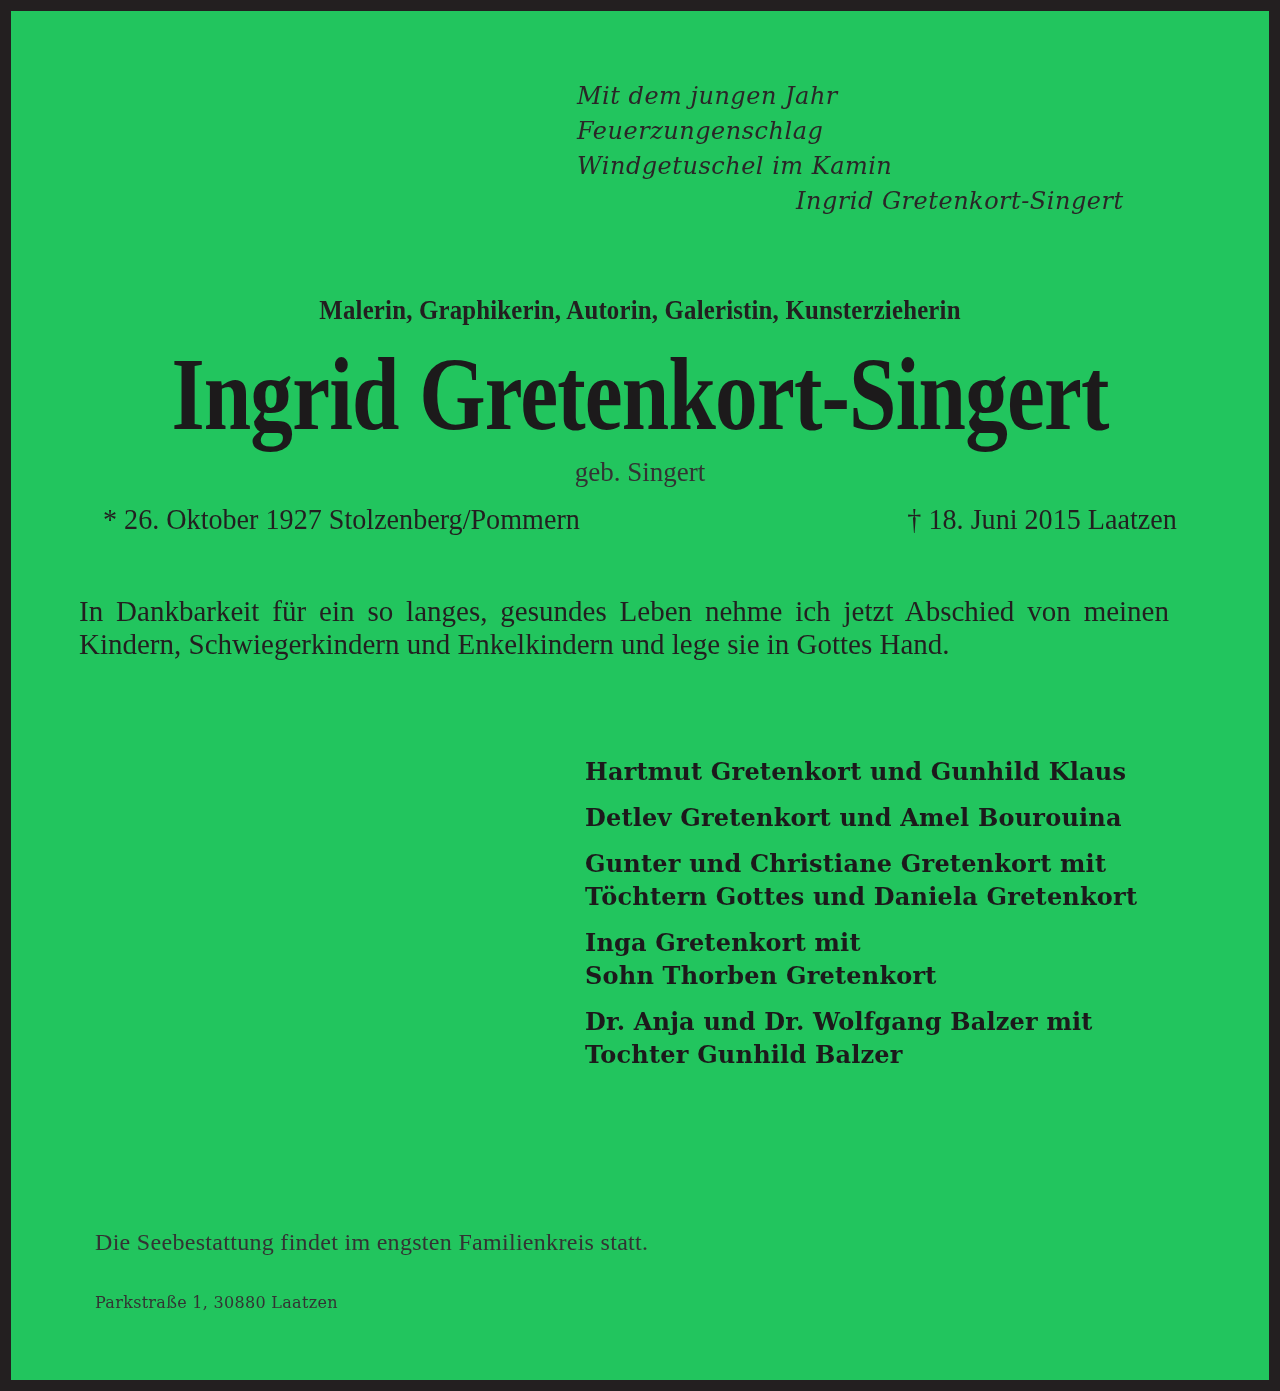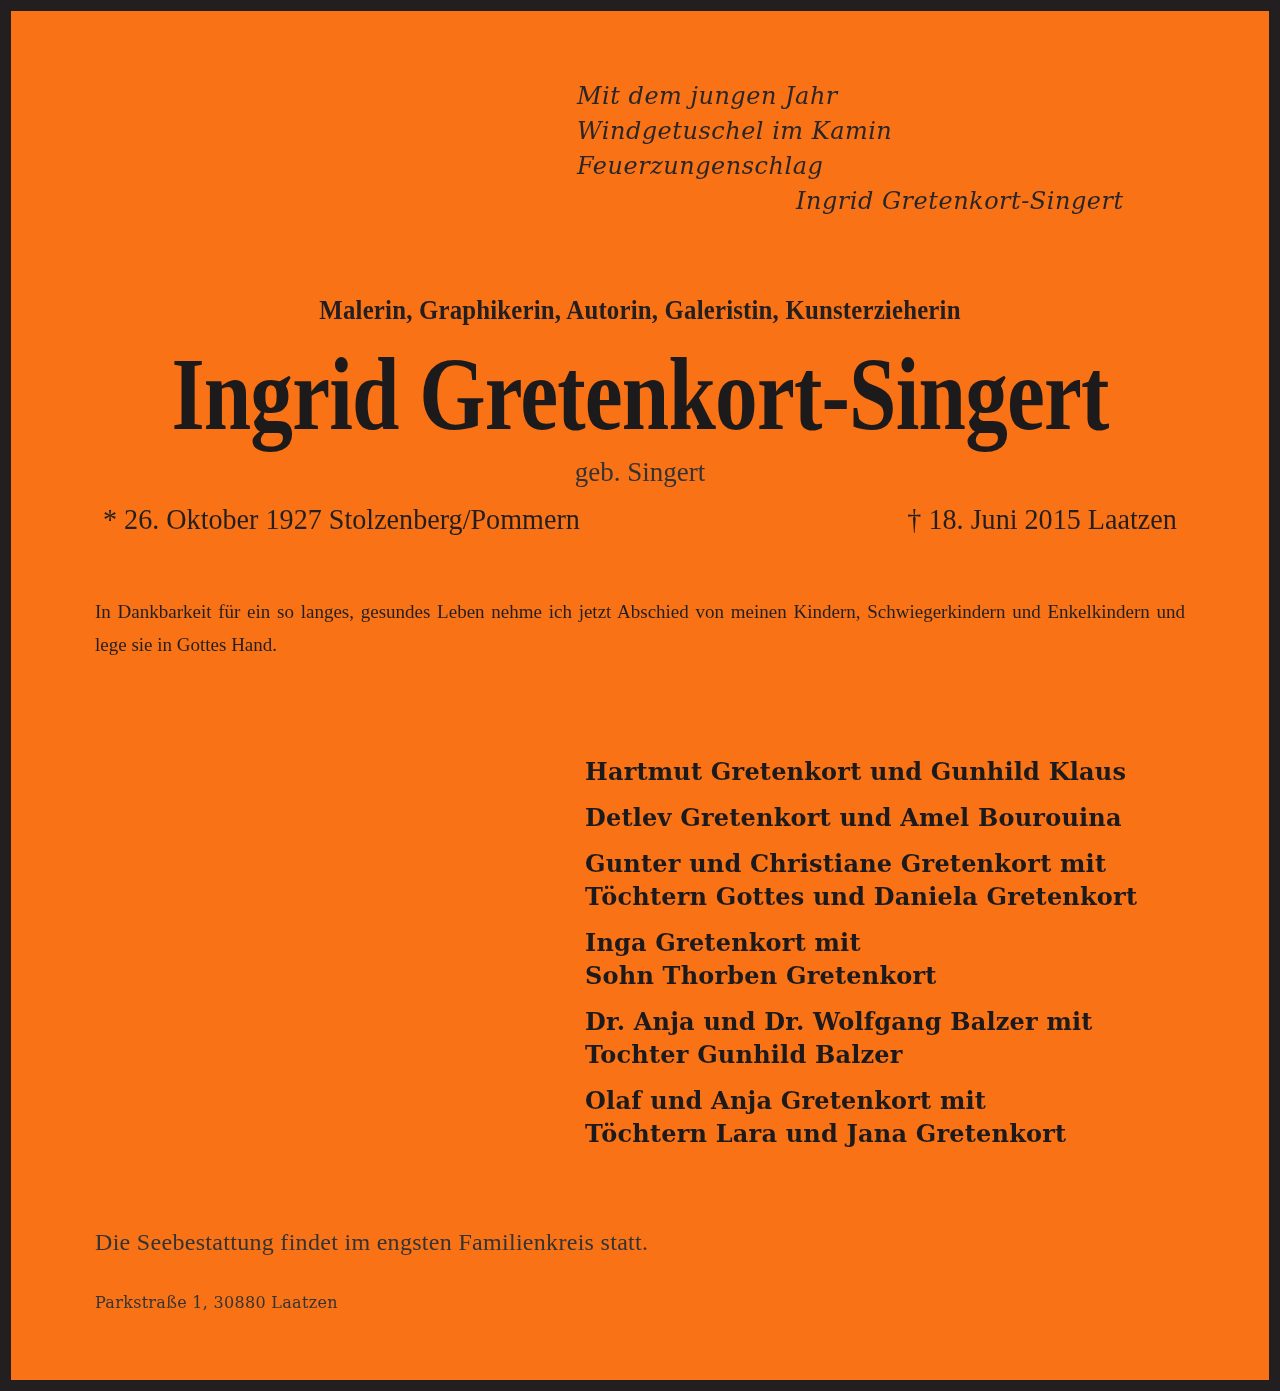--- a/index.html
+++ b/index.html
@@ -1,19 +1,19 @@
 <!DOCTYPE html>
 <html><head>
   <meta charset="utf-8">
   <style>
     html, body { margin: 0; padding: 0; background: #231f20; }
     body { width: 1280px; height: 1391px; position: relative; overflow: hidden; }
     .page {
       position: absolute; left: 11px; top: 11px; width: 1258px; height: 1369px;
-      background: #f97316; color: #231f20;
+      background: #22c55e; color: #231f20;
       font-family: "DejaVu Serif", "Liberation Serif", serif;
     }
     .poem {
       position: absolute; left: 566px; top: 68px;
       font-family: "DejaVu Serif", serif; font-style: italic;
       font-size: 24px; line-height: 35px; color: #2a2627; letter-spacing: 0.5px;
     }
     .poem .line { display: block; white-space: nowrap; }
     .poem .author { position: absolute; left: 219px; top: 105px; white-space: nowrap; }
     .professions {
@@ -36,22 +36,22 @@
       position: absolute; left: 92px; top: 492px;
       font-family: "Liberation Serif", serif; font-size: 29px; white-space: nowrap;
       transform: scaleX(0.97); transform-origin: left; color: #231f20;
     }
     .death {
       position: absolute; right: 92px; top: 492px;
       font-family: "Liberation Serif", serif; font-size: 29px; white-space: nowrap;
       transform: scaleX(0.97); transform-origin: right; color: #231f20;
     }
     .gratitude {
-      position: absolute; left: 84px; width: 1090px; top: 584px;
-      font-family: "Liberation Serif", serif; font-size: 19px; line-height: 33px;
+      position: absolute; left: 68px; width: 1090px; top: 584px;
+      font-family: "Liberation Serif", serif; font-size: 29px; line-height: 33px;
       text-align: justify; text-align-last: left; color: #231f20;
     }
     .family {
       position: absolute; left: 574px; top: 744px;
       font-family: "DejaVu Serif", serif; font-weight: bold;
       font-size: 24px; line-height: 33px; color: #1c1a1b; letter-spacing: 0.2px;
     }
     .family .group { margin-bottom: 13px; }
     .family .group .gline { display: block; white-space: nowrap; }
     .burial {
@@ -65,22 +65,22 @@
       letter-spacing: 0.3px;
     }
   </style>
 </head>
 <body>
 
 <div class="page">
 
   <div class="poem">
     <span class="line">Mit dem jungen Jahr</span>
+    <span class="line">Feuerzungenschlag</span>
     <span class="line">Windgetuschel im Kamin</span>
-    <span class="line">Feuerzungenschlag</span>
     <span class="author">Ingrid Gretenkort-Singert</span>
   </div>
 
   <div class="professions">Malerin, Graphikerin, Autorin, Galeristin, Kunsterzieherin</div>
   <div class="name">Ingrid Gretenkort-Singert</div>
   <div class="maiden">geb. Singert</div>
   <div class="birth">* 26. Oktober 1927 Stolzenberg/Pommern</div>
   <div class="death">† 18. Juni 2015 Laatzen</div>
 
   <div class="gratitude">In Dankbarkeit für ein so langes, gesundes Leben nehme ich jetzt Abschied von meinen Kindern, Schwiegerkindern und Enkelkindern und lege sie in Gottes Hand.</div>
@@ -97,22 +97,18 @@
       <span class="gline">Töchtern Gottes und Daniela Gretenkort</span>
     </div>
     <div class="group">
       <span class="gline">Inga Gretenkort mit</span>
       <span class="gline">Sohn Thorben Gretenkort</span>
     </div>
     <div class="group">
       <span class="gline">Dr. Anja und Dr. Wolfgang Balzer mit</span>
       <span class="gline">Tochter Gunhild Balzer</span>
     </div>
-    <div class="group">
-      <span class="gline">Olaf und Anja Gretenkort mit</span>
-      <span class="gline">Töchtern Lara und Jana Gretenkort</span>
-    </div>
   </div>
 
   <div class="burial">Die Seebestattung findet im engsten Familienkreis statt.</div>
   <div class="address">Parkstraße 1, 30880 Laatzen</div>
 
 </div>
 
 </body></html>

